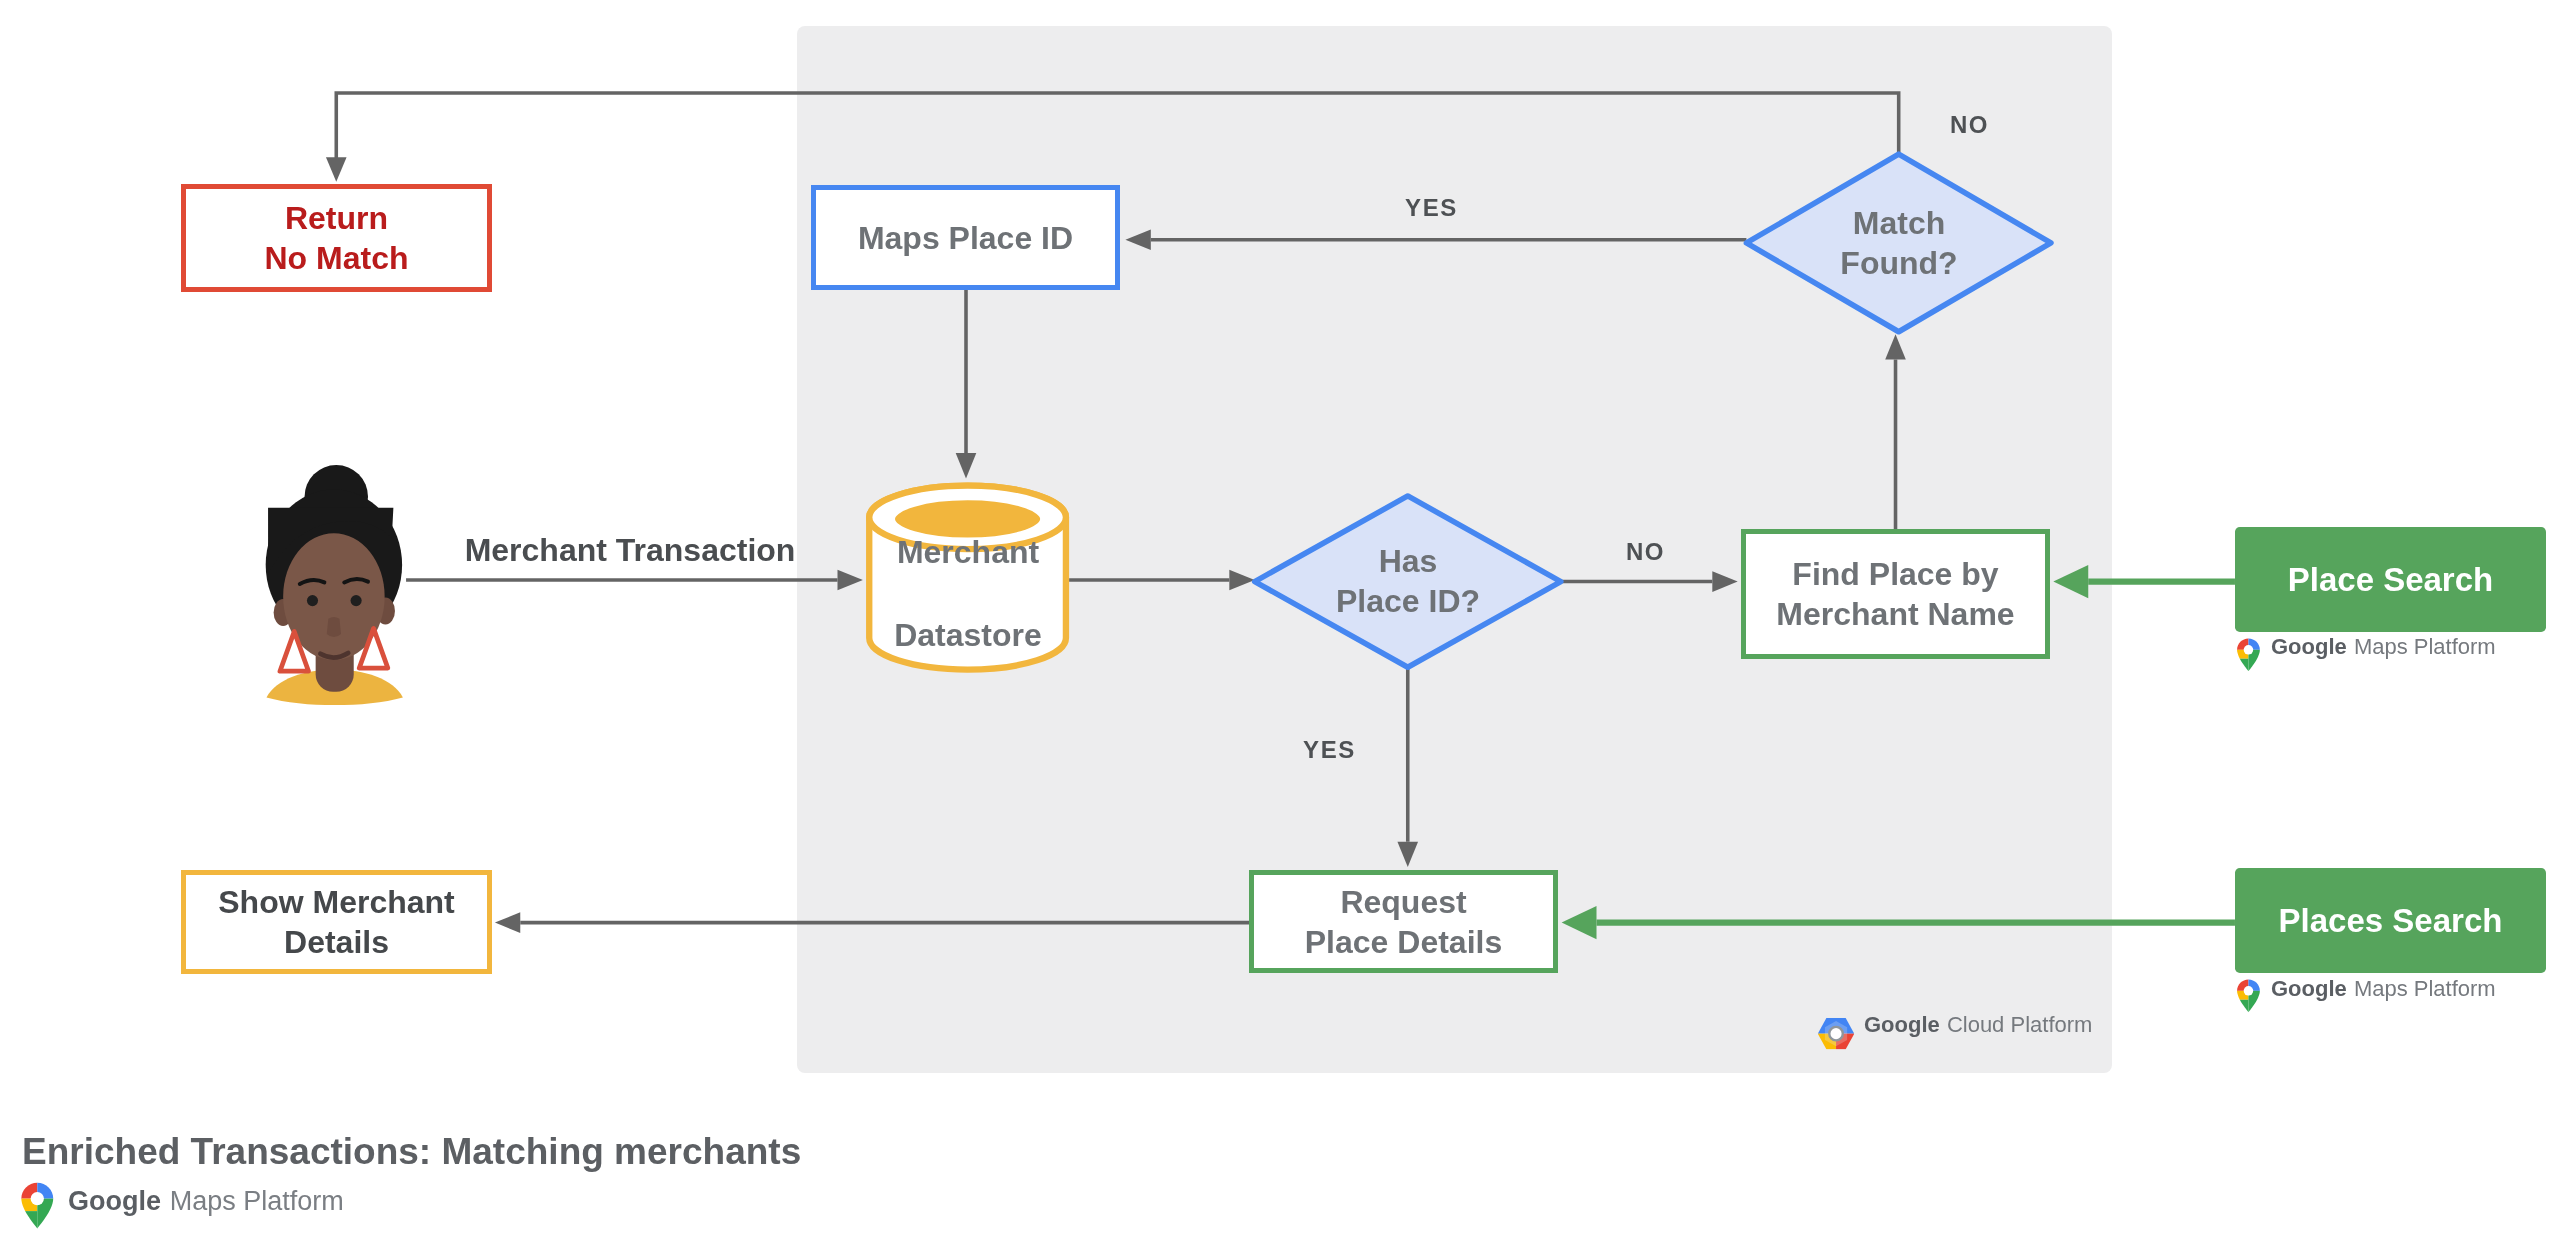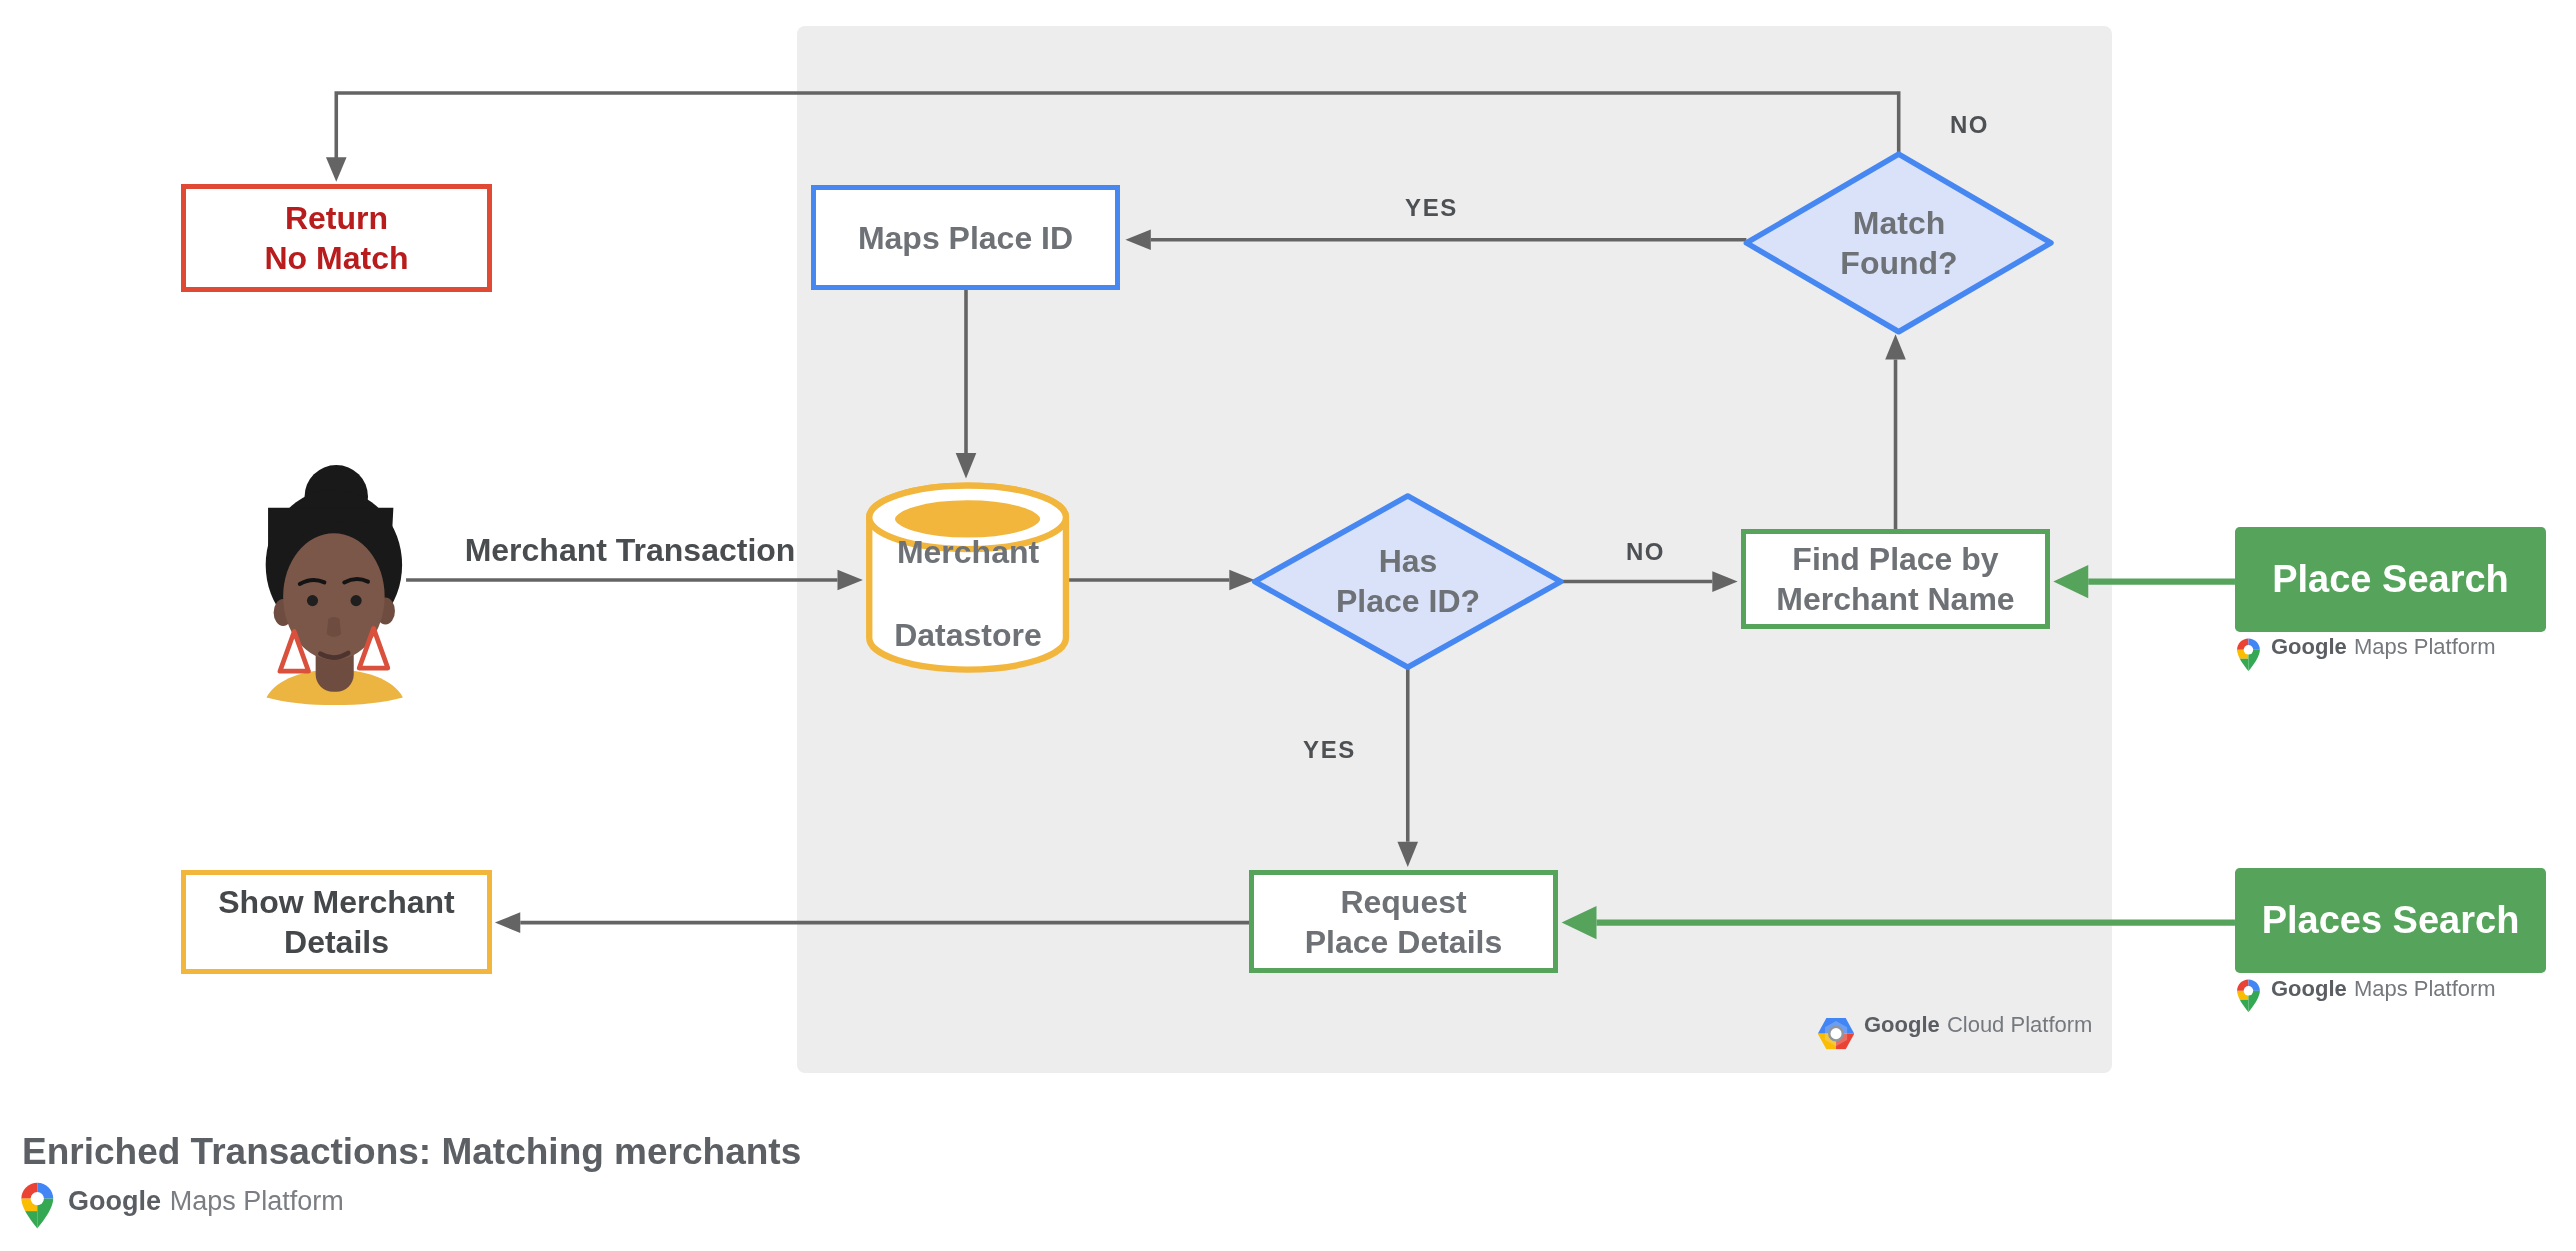--- a/index.html
+++ b/index.html
@@ -14,21 +14,21 @@
     display:flex;flex-direction:column;align-items:center;justify-content:center;
     font-weight:bold;font-size:32px;line-height:1.25;text-align:center;color:#6E7276;
   }
   .node.red{border:5.6px solid #E04A35;color:#b91c1c;}
   .node.blue{border:5.6px solid #4687F1;}
   .node.greenline{border:5.6px solid #56A45C;}
   .node.yellow{border:5.6px solid #F2B63D;color:#45484B;}
   .fillbox{
     position:absolute;background:#56A45C;border-radius:4.8px;box-sizing:border-box;
     display:flex;align-items:center;justify-content:center;
-    font-weight:bold;font-size:38px;color:#ffffff;
+    font-weight:bold;font-size:33px;color:#ffffff;
   }
   .freelabel{
     position:absolute;display:flex;align-items:center;justify-content:center;
     font-weight:bold;text-align:center;
   }
   .edgelabel{font-size:24px;letter-spacing:1.6px;color:#4E5154;}
   .mtlabel{font-size:32px;color:#4A4D50;}
   .dtext{
     position:absolute;display:flex;flex-direction:column;align-items:center;justify-content:center;
     font-weight:bold;font-size:32px;line-height:1.25;color:#6E7276;text-align:left;
@@ -177,21 +177,21 @@
   <div class="dtext" style="left:871px;top:547px;width:194px;height:92px;gap:43px;">
     <span class="l2">Merchant</span>
     <span class="l2">Datastore</span>
   </div>
 
   <div class="dtext" style="left:1289px;top:527px;width:238px;height:108px;">
     <span class="l2">Has</span>
     <span class="l2">Place ID?</span>
   </div>
 
-  <div class="node greenline" style="left:1741px;top:529px;width:309px;height:100px;">
+  <div class="node greenline" style="left:1741px;top:529px;width:309px;height:130px;">
     <span class="l2">Find Place by</span>
     <span class="l2">Merchant Name</span>
   </div>
 
   <div class="node yellow" style="left:181px;top:870px;width:311px;height:104px;">
     <span class="l2">Show Merchant</span>
     <span class="l2">Details</span>
   </div>
 
   <div class="node greenline" style="left:1249px;top:870px;width:309px;height:103px;">

